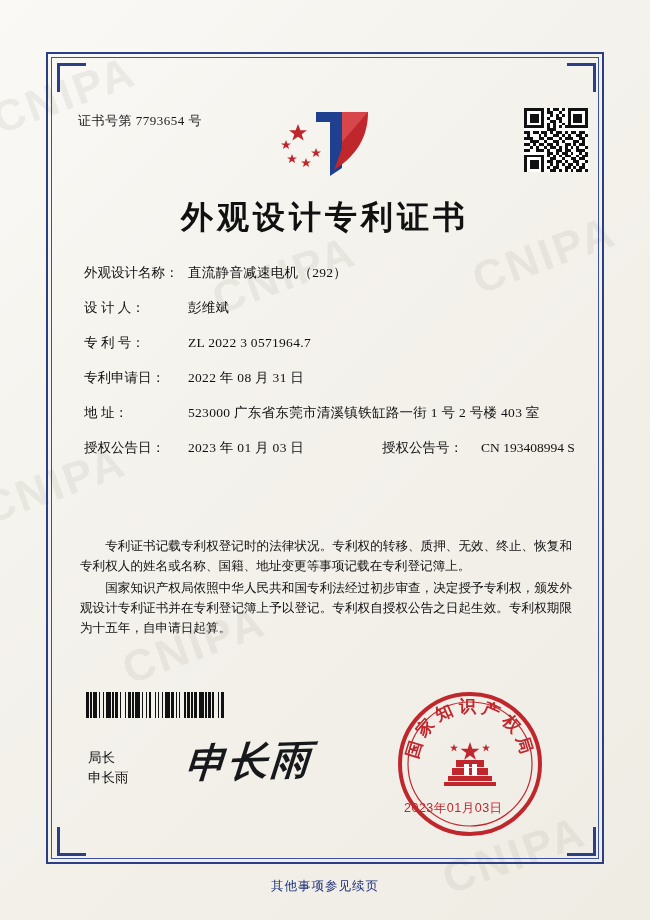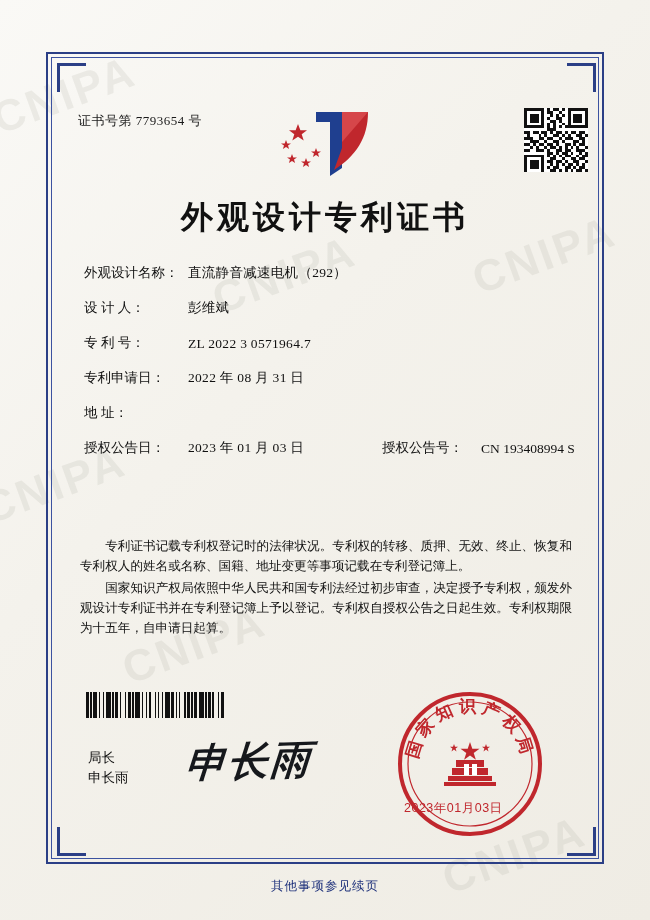--- a/index.html
+++ b/index.html
@@ -97,21 +97,21 @@
   }
 
   
   .fields {
     position: absolute;
     left: 84px; top: 264px;
     width: 490px;
   }
   .field {
     display: flex;
-    align-items: flex-end;
+    align-items: center;
     margin-bottom: 17px;
     font-size: 13.5px;
     color: #111;
   }
   .field .lbl {
     width: 104px;
     flex: 0 0 104px;
     letter-spacing: 0px;
     white-space: nowrap;
   }
@@ -539,20 +539,21 @@
     <div class="field">
       <span class="lbl">专 利 号：</span>
       <span class="val">ZL 2022 3 0571964.7</span>
     </div>
     <div class="field">
       <span class="lbl">专利申请日：</span>
       <span class="val">2022 年 08 月 31 日</span>
     </div>
     <div class="field">
       <span class="lbl">地 址：</span>
+      <span class="val">523000 广东省东莞市清溪镇铁缸路一街 1 号 2 号楼 403 室</span>
     </div>
     <div class="field inline2">
       <span class="lbl">授权公告日：</span>
       <span class="val" style="flex:0 0 168px;">2023 年 01 月 03 日</span>
       <span class="val2lbl">授权公告号：</span>
       <span class="val2">CN 193408994 S</span>
     </div>
   </div>
 
   <div class="paras">

